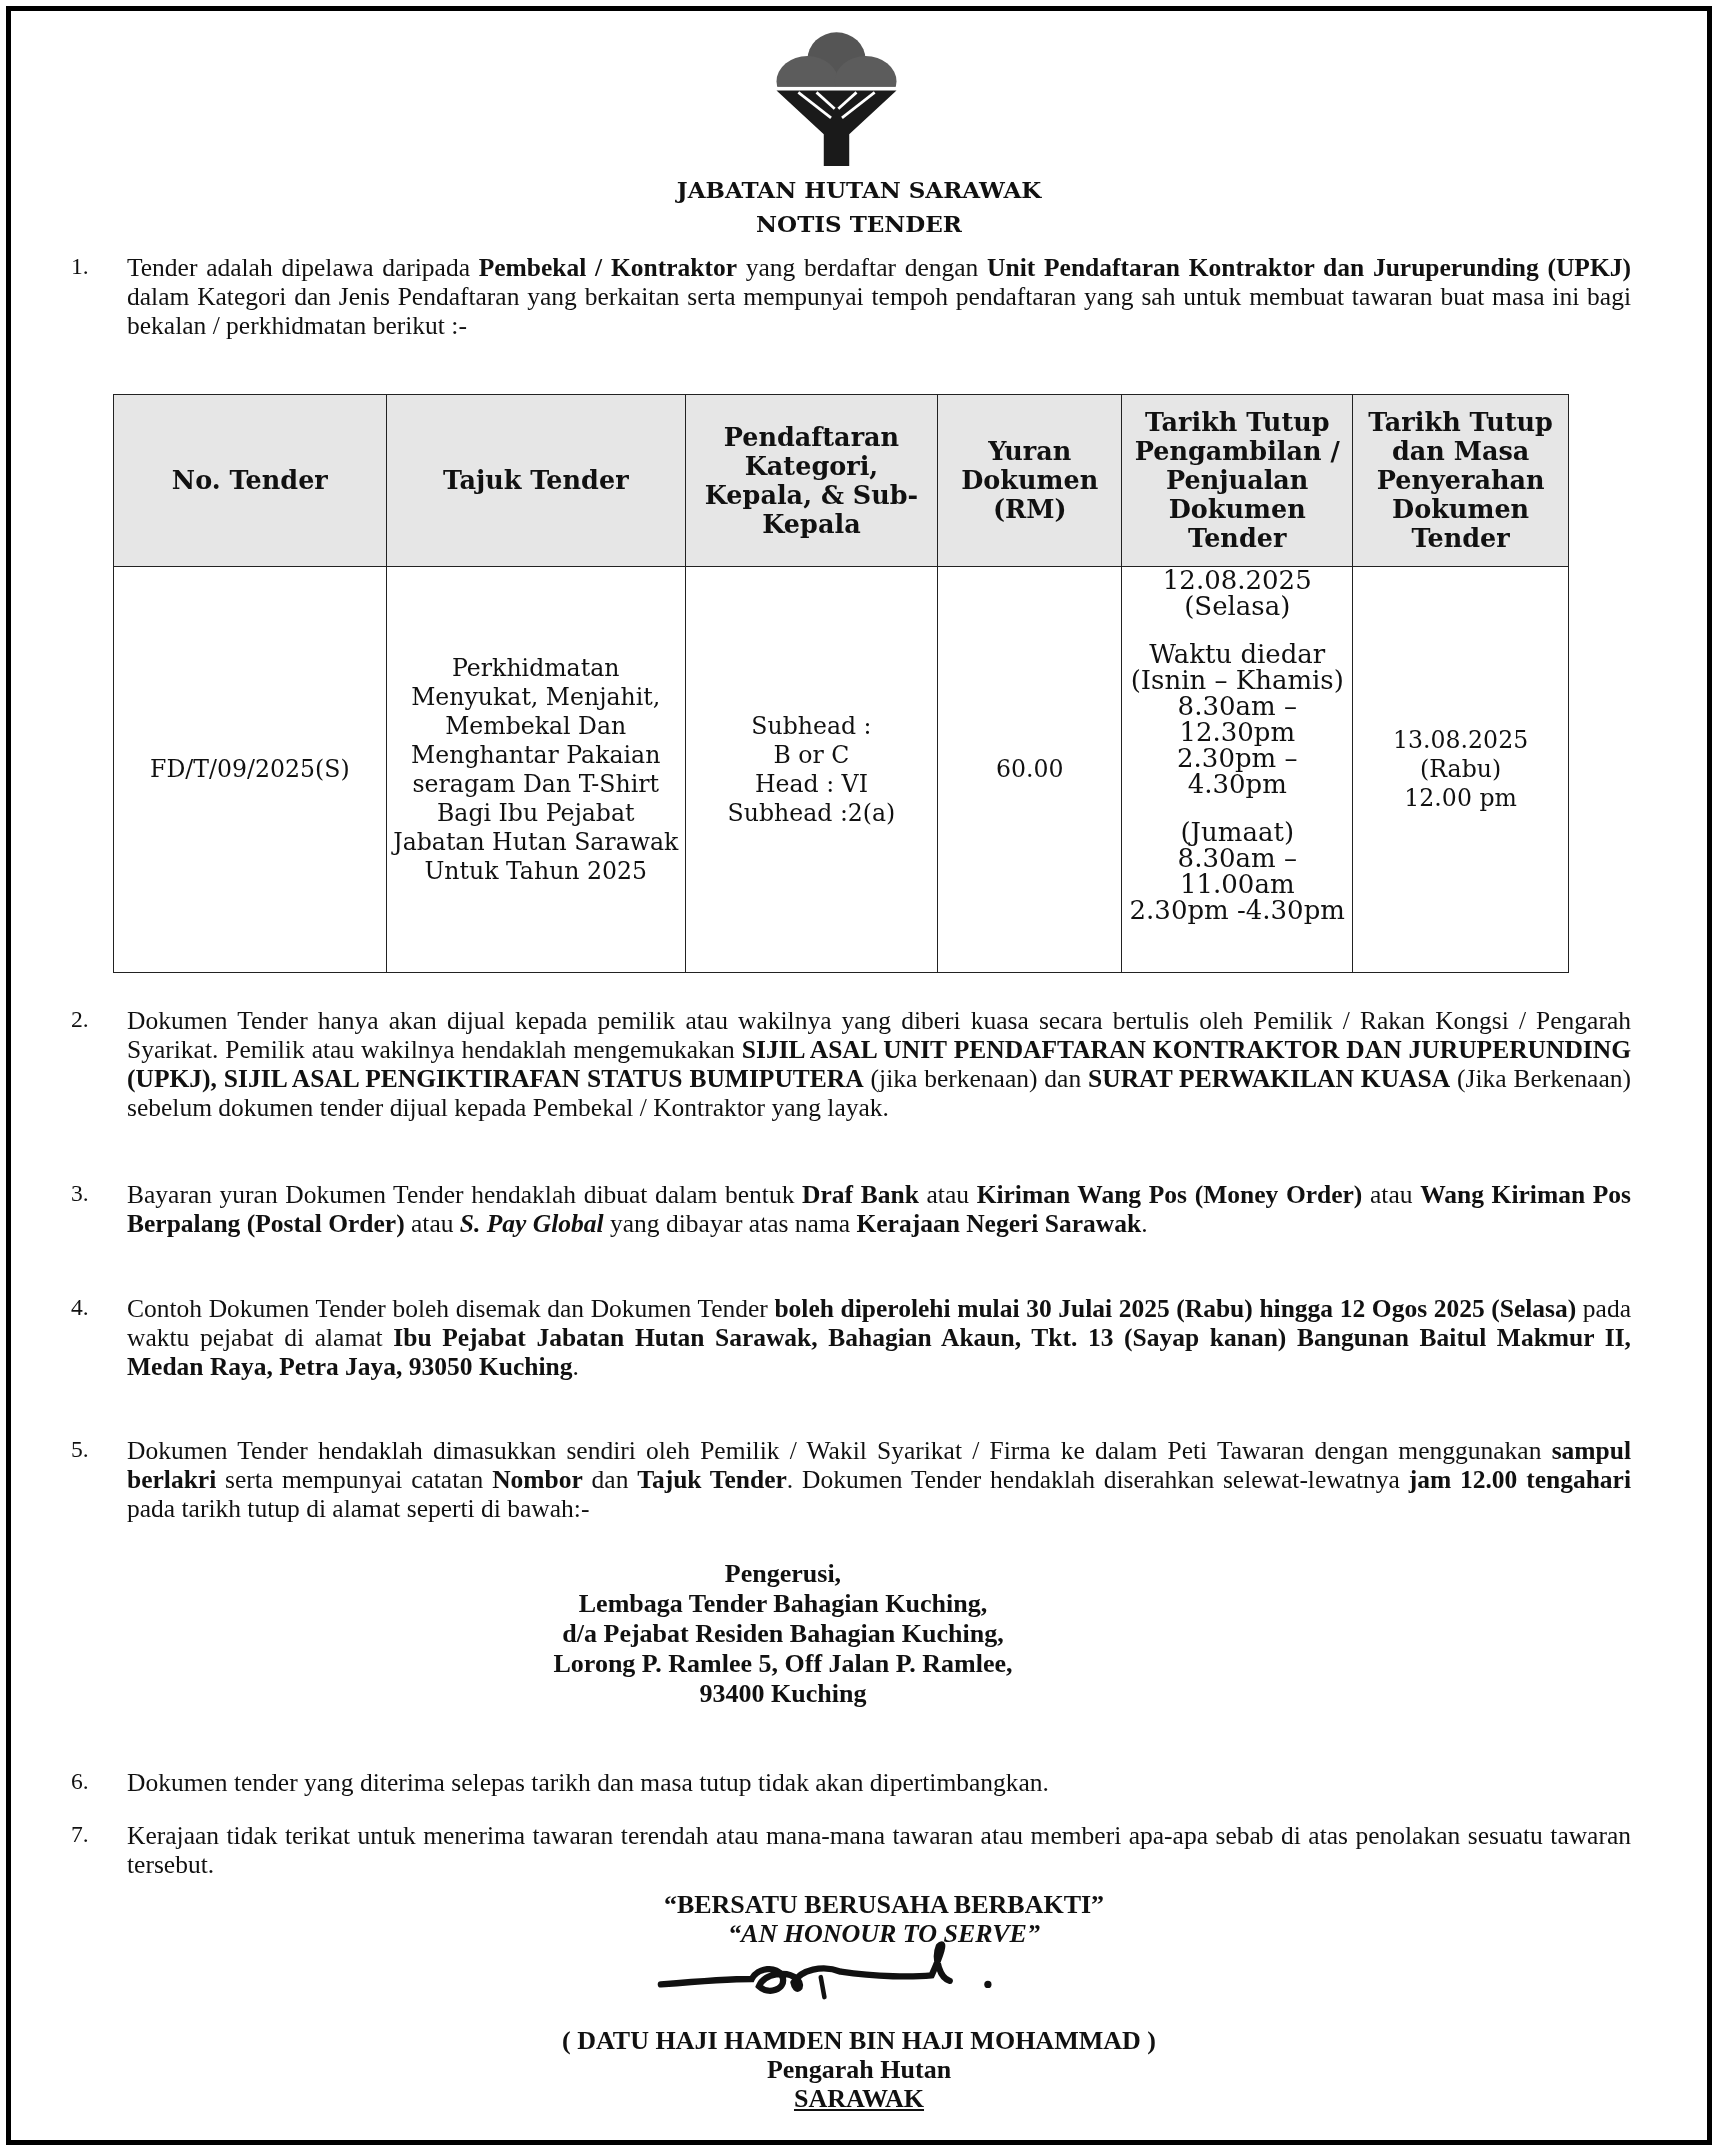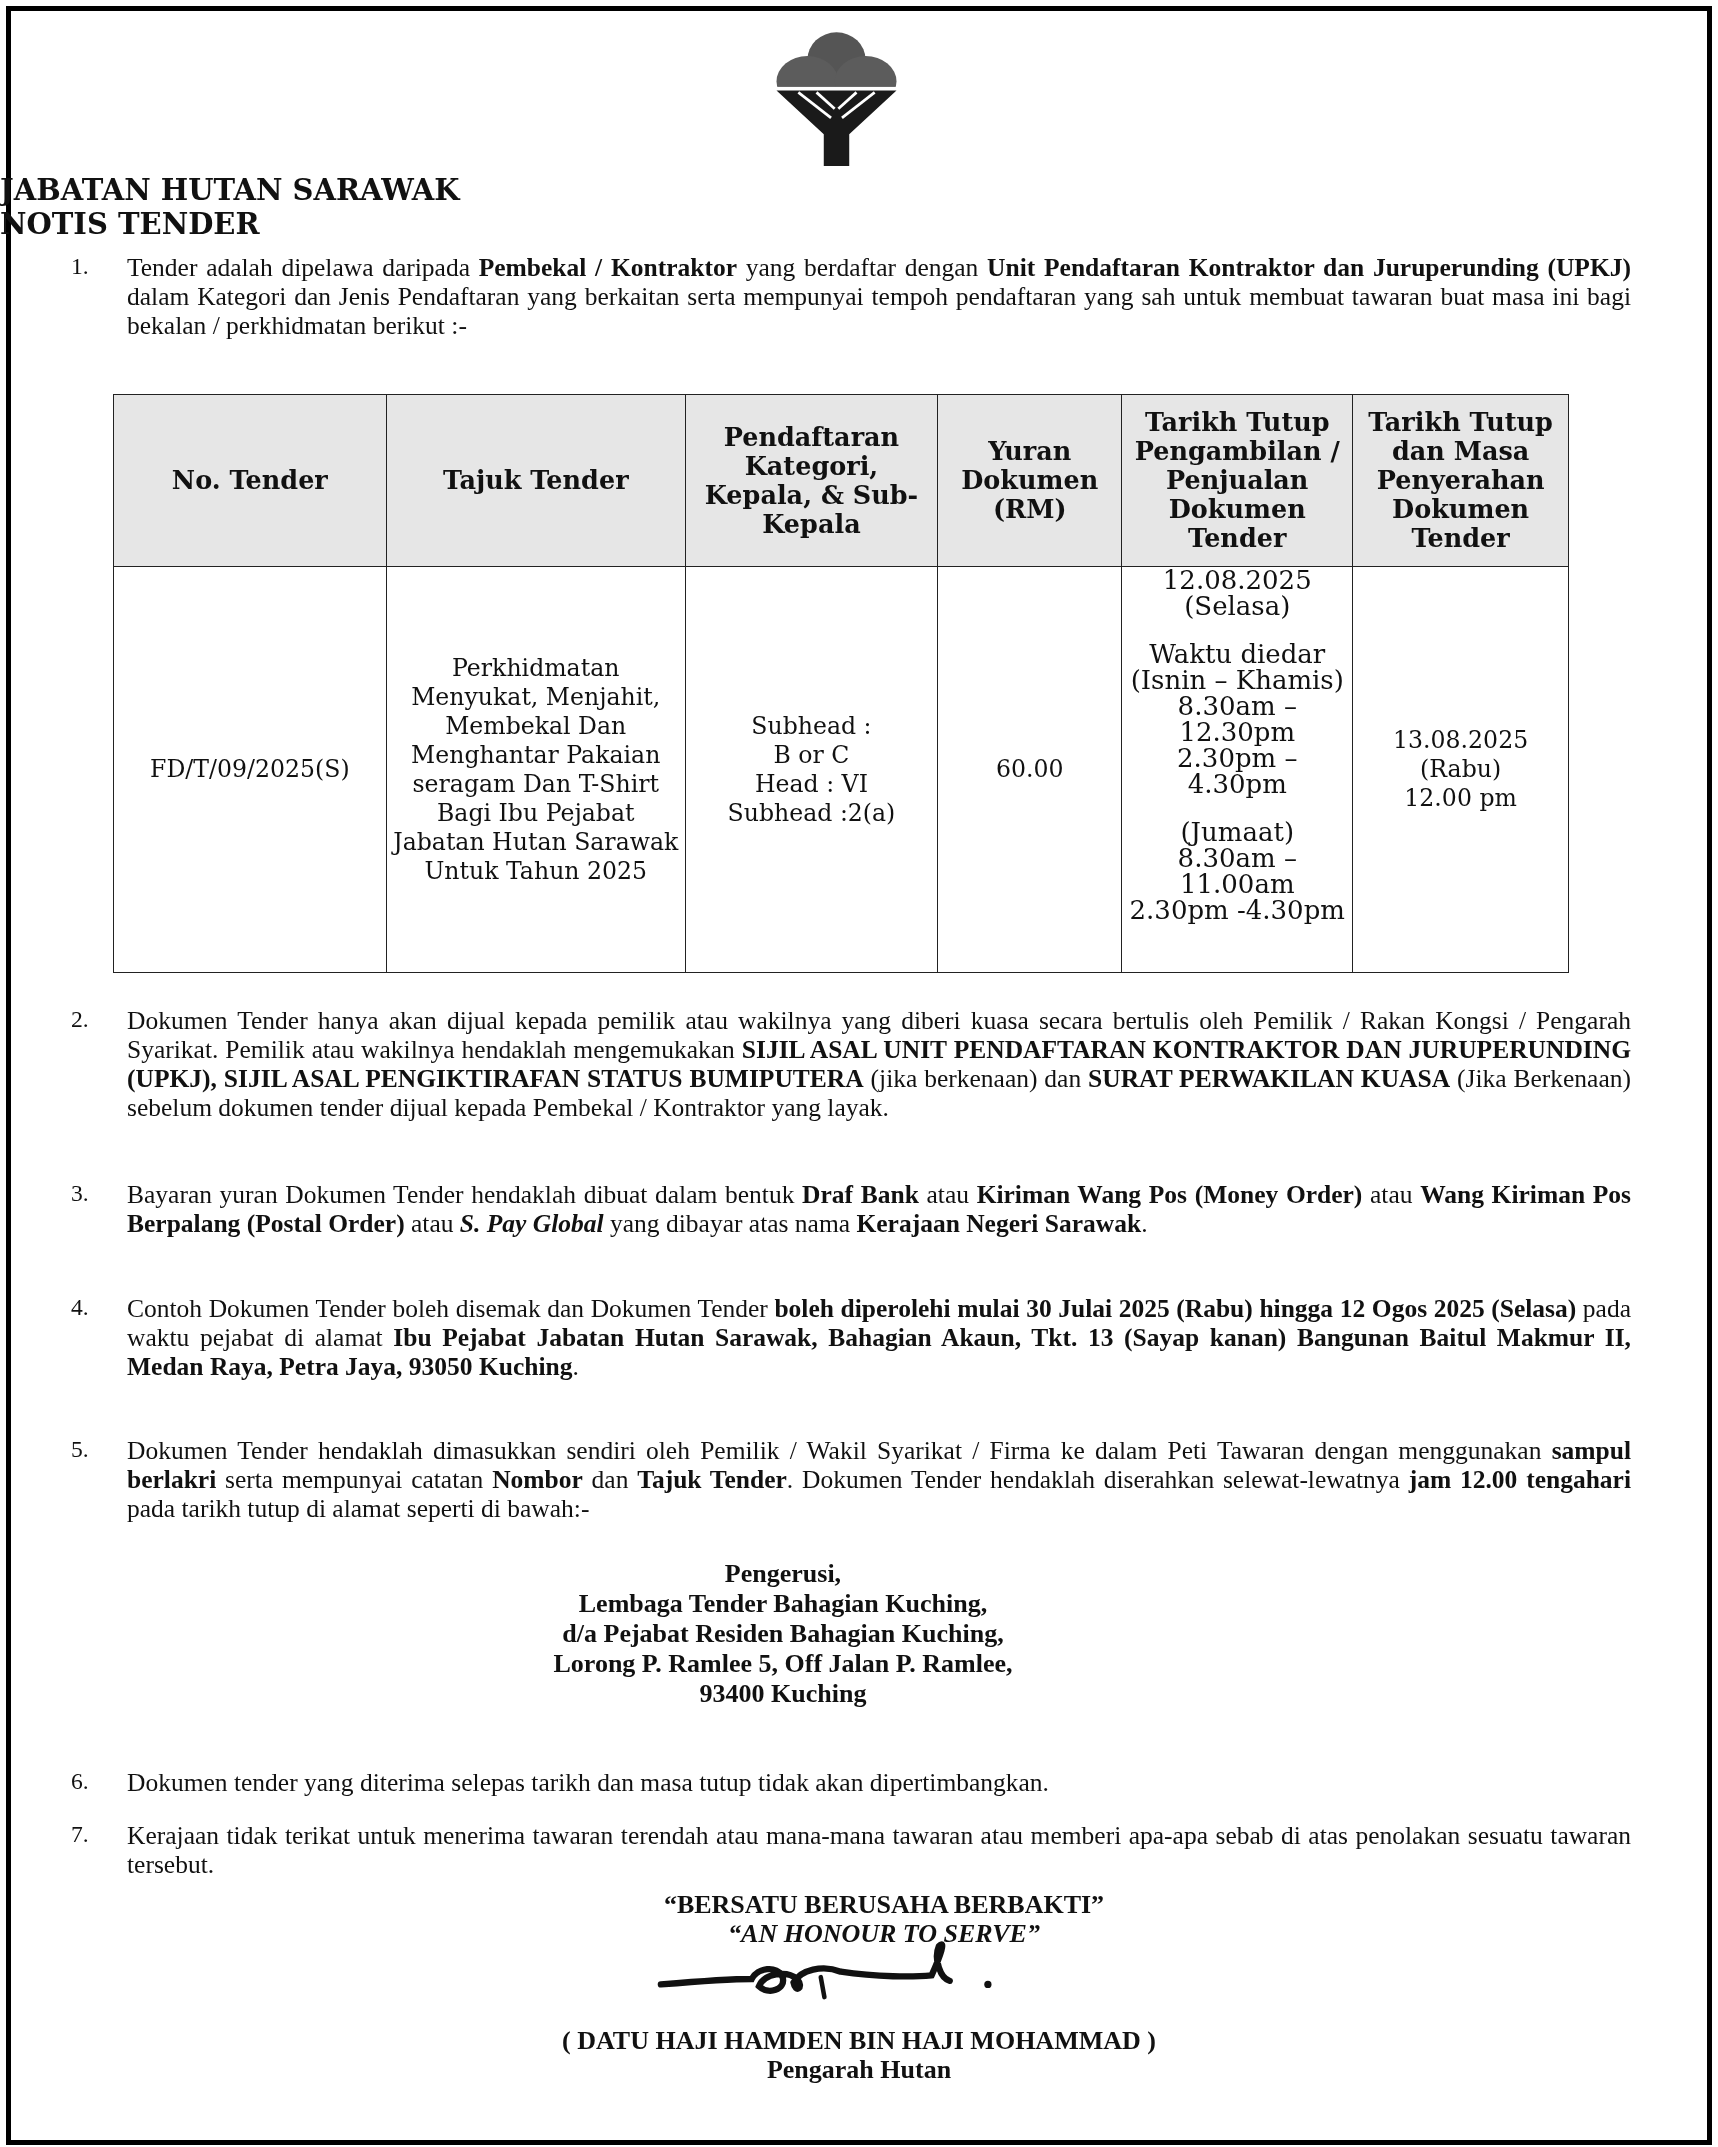--- a/index.html
+++ b/index.html
@@ -1,20 +1,20 @@
 <!DOCTYPE html>
 <html style="font-size:14.5px"><head>
 <meta charset="utf-8">
 <style>
   html,body{margin:0;padding:0;background:#fff;}
   body{width:1718px;height:2147px;position:relative;overflow:hidden;
        font-family:"DejaVu Serif","Liberation Serif",serif;color:#111;}
   .frame{position:absolute;left:5.5px;top:5.5px;width:1696px;height:2129px;border:5.5px solid #000;background:#fff;}
   .logo{position:absolute;left:771px;top:16.4px;width:131px;height:150px;}
-  .head{position:absolute;left:0;top:173px;width:1718px;text-align:left;font-weight:bold;font-size:29px;line-height:34px;}
+  .head{position:absolute;left:0;top:173px;width:1718px;text-align:center;font-weight:bold;font-size:23px;line-height:34px;}
   .para{position:absolute;left:127px;width:1504px;font-family:"Liberation Serif",serif;font-size:25.5px;line-height:29px;text-align:justify;}
   .num{position:absolute;left:71px;font-family:"Liberation Serif",serif;font-size:23.6px;}
   table{position:absolute;left:113px;top:394px;width:1456px;border-collapse:collapse;font-size:24.5px;}
   th,td{border:1.8px solid #222;text-align:center;}
   th{background:#e6e6e6;font-weight:bold;font-size:25.5px;line-height:29px;height:171px;padding:0 5.5px;}
   td{line-height:29px;vertical-align:middle;height:405px;padding:0 5.5px;font-size:23.6px;}
   .blank{display:block;height:22px;}
   .addr{position:absolute;left:0;top:1559px;width:1566px;text-align:center;font-weight:bold;font-family:"Liberation Serif",serif;font-size:26px;line-height:30px;}
   .motto{position:absolute;left:0;top:1890px;width:1718px;text-align:center;font-weight:bold;font-family:"Liberation Serif",serif;font-size:26px;line-height:29px;padding-left:25px;}
   .motto i{font-style:italic;}
@@ -125,14 +125,15 @@
 
 <svg class="sig" viewBox="0 0 480 80">
   <path d="M12 52 C60 48 90 46 112 46 C118 34 140 30 146 44 C150 58 130 64 120 54 C126 40 150 36 162 46 C170 56 160 62 158 50 C166 36 190 30 210 38 C250 44 290 44 310 42 C320 20 326 2 318 10 C312 24 320 46 330 48" fill="none" stroke="#111" stroke-width="7" stroke-linecap="round"></path>
   <path d="M188 44 L192 66" stroke="#111" stroke-width="5" stroke-linecap="round"></path>
   <circle cx="372" cy="52" r="4" fill="#111"></circle>
 </svg>
 
 <div class="signer">
   <div>( DATU HAJI HAMDEN BIN HAJI MOHAMMAD )</div>
   <div>Pengarah Hutan</div>
+  <div class="u">SARAWAK</div>
 </div>
 
 
 </body></html>

